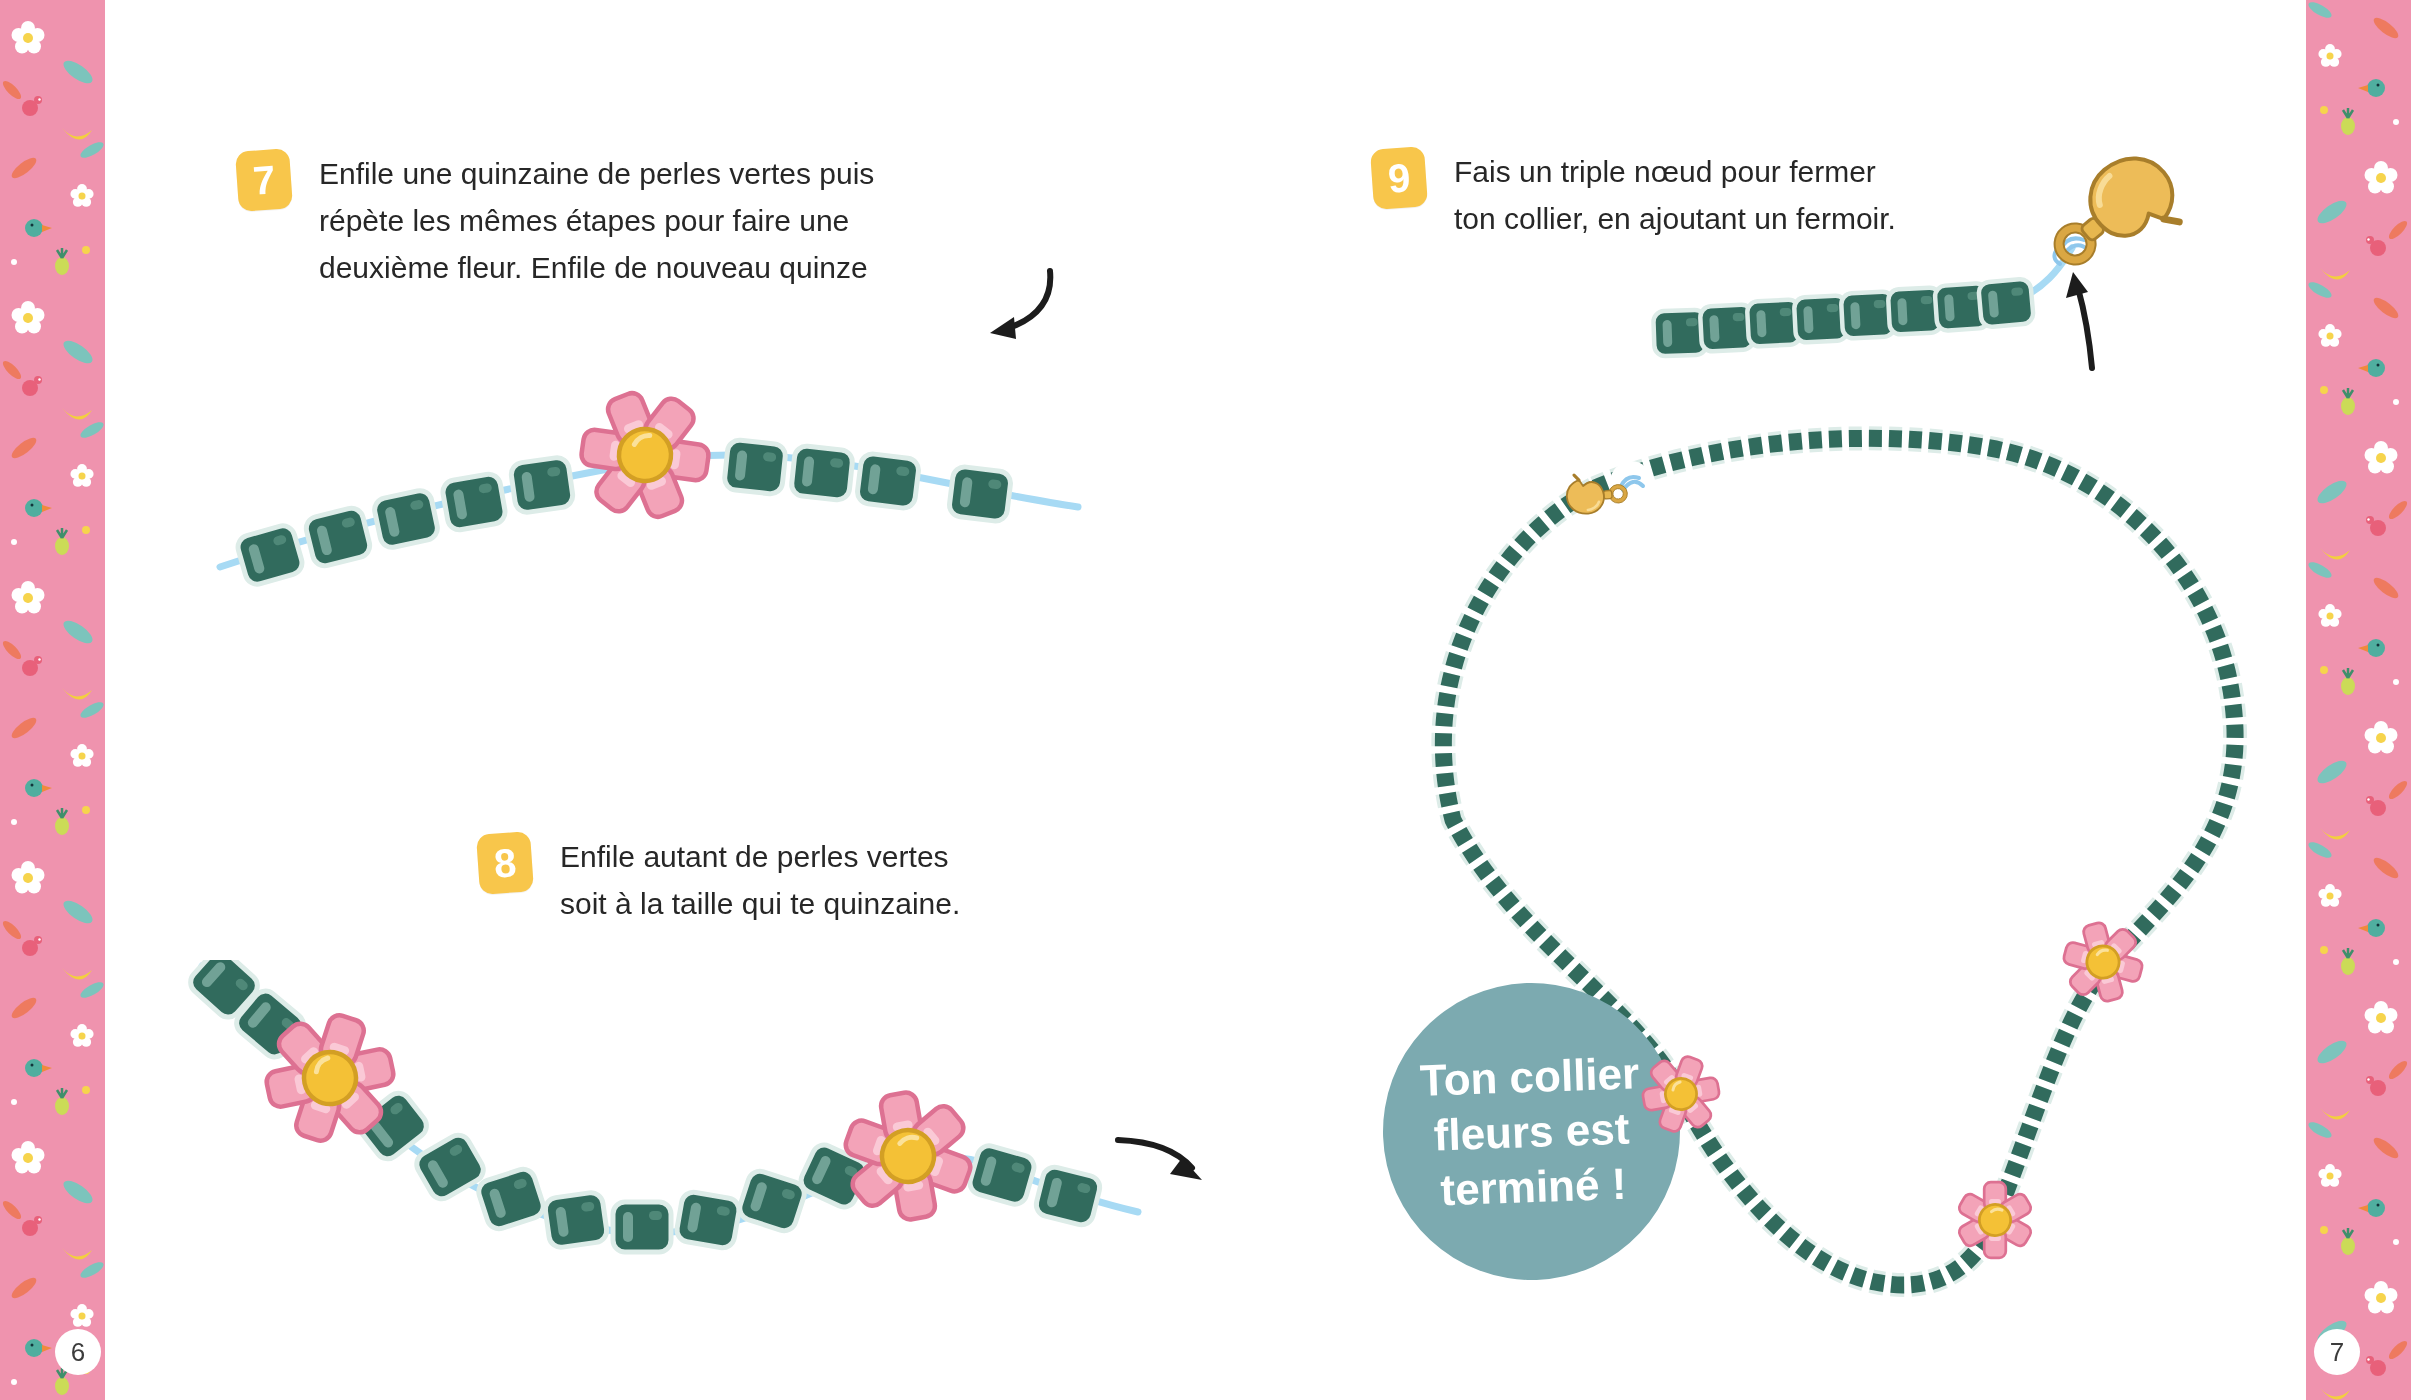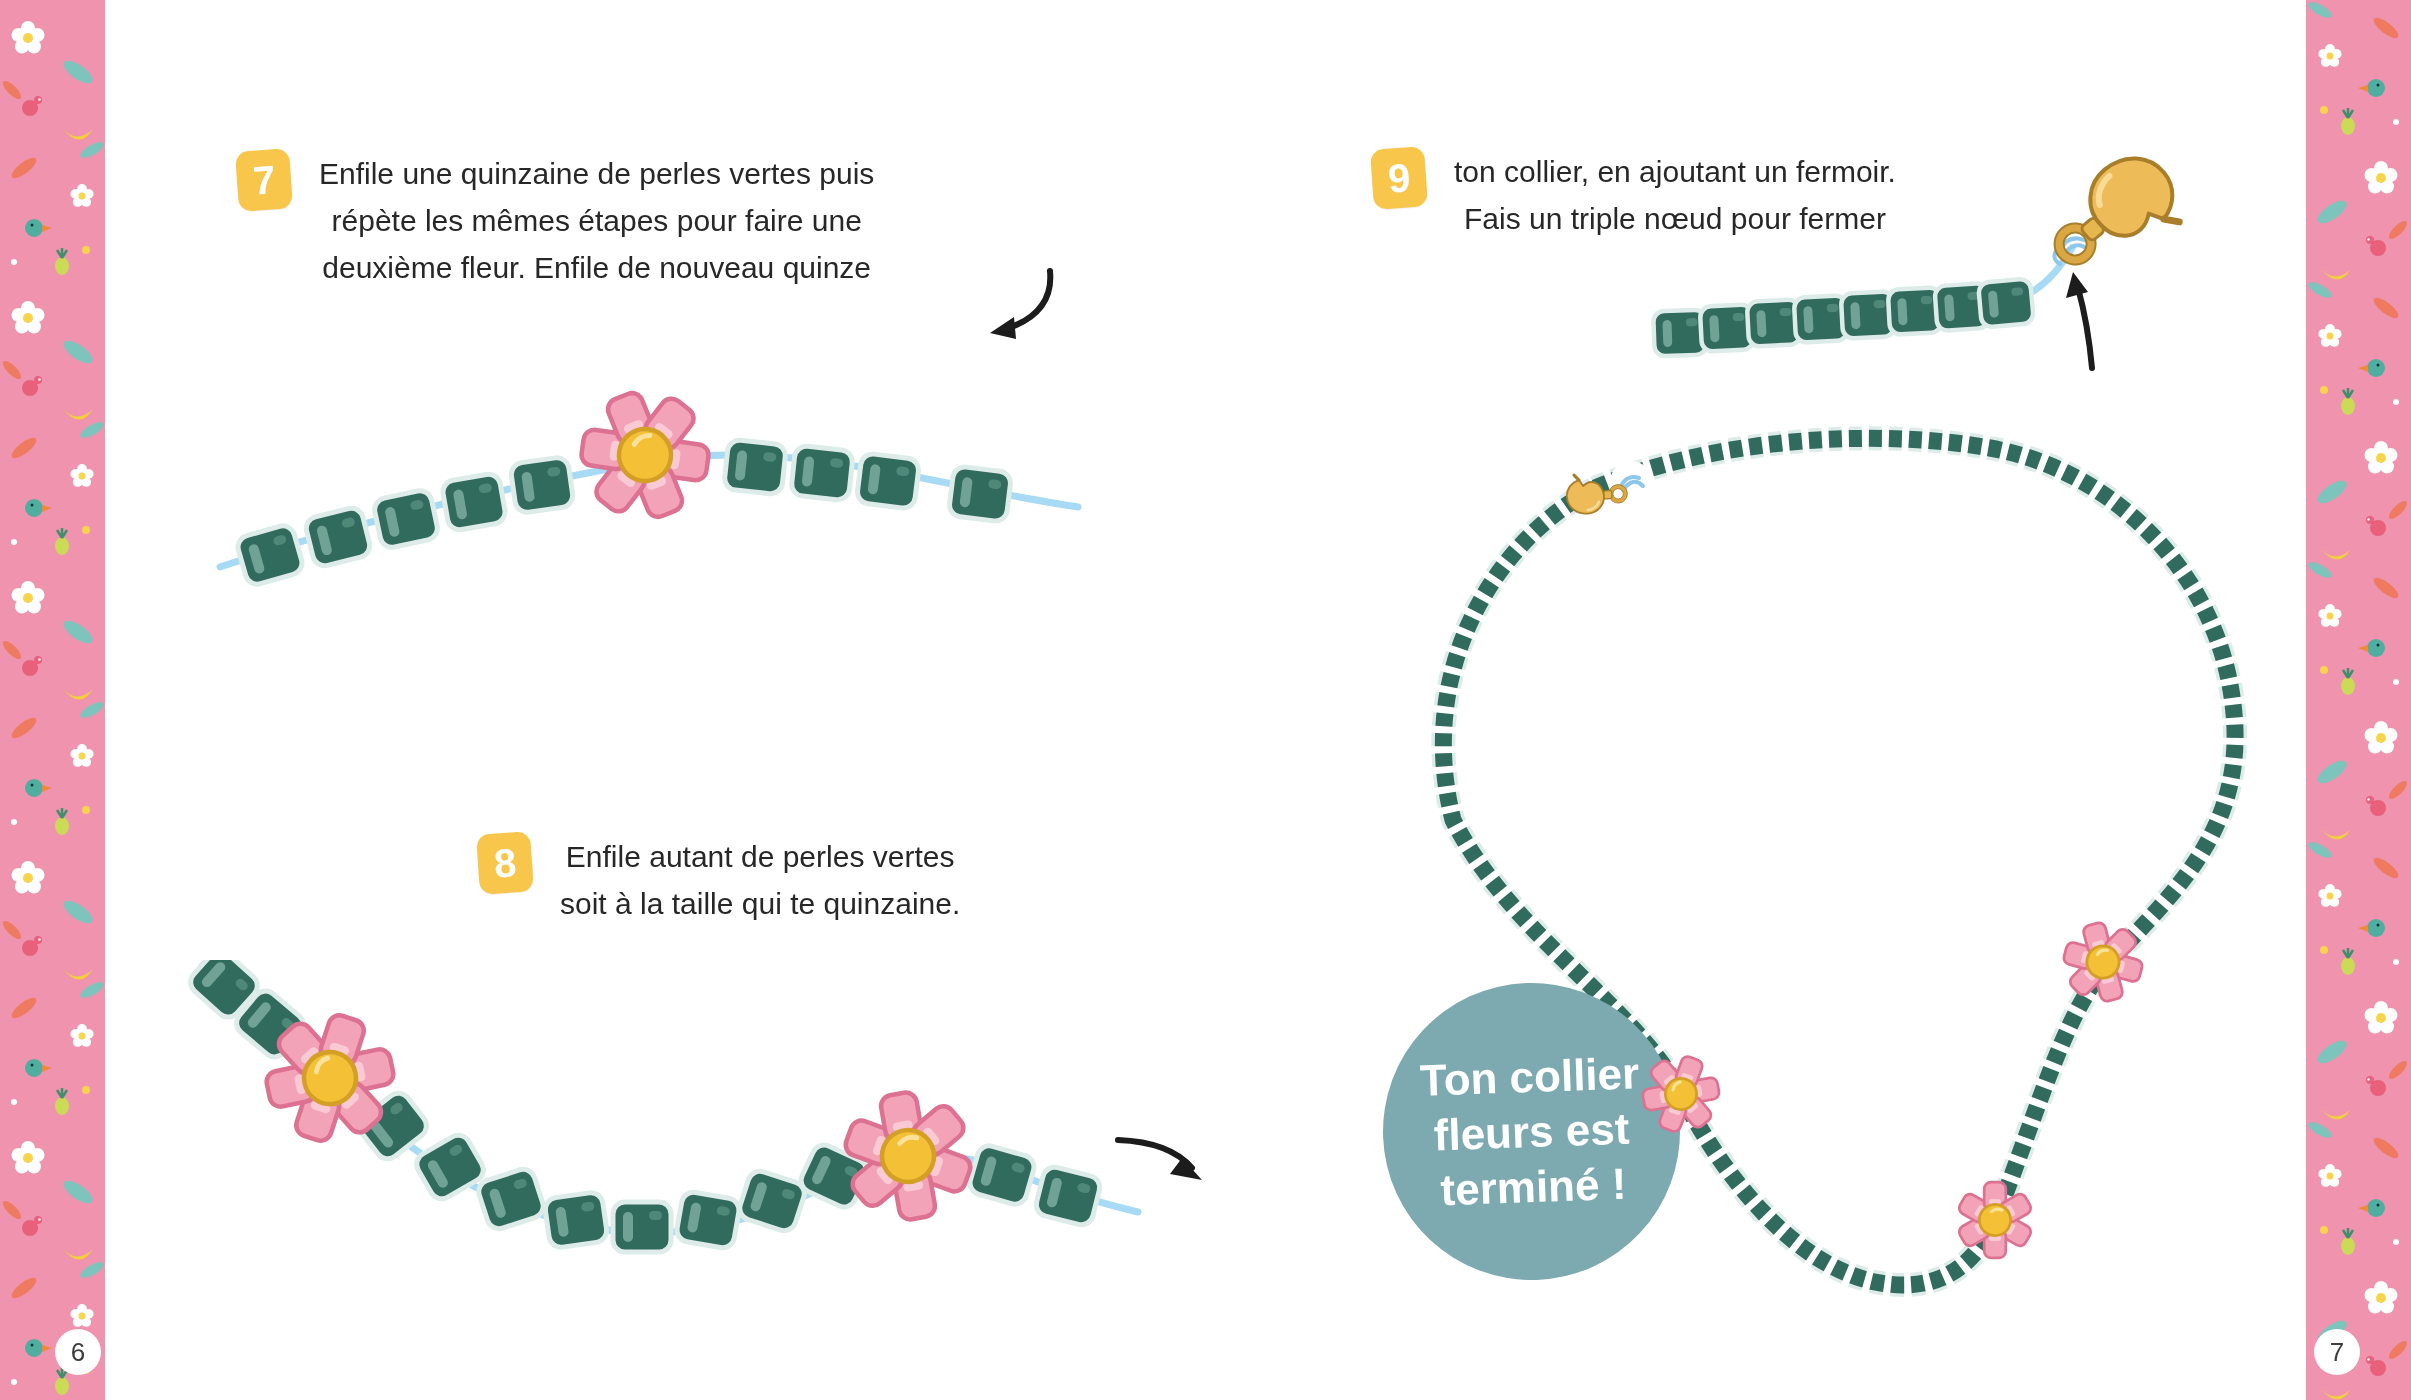--- a/index.html
+++ b/index.html
@@ -10,21 +10,21 @@
   .strip{position:absolute;top:0;width:105px;height:1400px;z-index:4;}
   .strip.left{left:0;}
   .strip.right{right:0;}
   .step{position:absolute;display:flex;align-items:flex-start;z-index:2;}
   .badge{
     width:54px;height:60px;background:#f8c64b;border-radius:13px;
     display:flex;align-items:center;justify-content:center;
     color:#ffffff;font-size:40px;font-weight:bold;
     transform:rotate(-4deg);flex:none;box-shadow:0 1px 0 rgba(0,0,0,0.05);
   }
-  .step-text{margin-left:28px;color:#272727;font-size:30px;line-height:47px;text-align:center;}
+  .step-text{margin-left:28px;color:#272727;font-size:30px;line-height:47px;}
   .step7{left:237px;top:150px;}
   .step8{left:478px;top:833px;}
   .step9{left:1372px;top:148px;}
   .illo{position:absolute;z-index:1;}
   .illoA{left:210px;top:255px;width:920px;height:350px;}
   .illoB{left:180px;top:960px;width:1040px;height:310px;}
   .illoC{left:1640px;top:120px;width:580px;height:280px;}
   .necklace{left:1395px;top:420px;width:860px;height:915px;}
   .necklace-overlay{left:1395px;top:420px;width:860px;height:915px;z-index:3;}
   .thread{fill:none;stroke:#a7daf4;stroke-width:7;stroke-linecap:round;}
@@ -240,22 +240,22 @@
       <path class="arrow" d="M938,180 Q990,182 1012,208"></path>
       <path class="arrowhead" d="M1022,220 L1002,198 L990,214 Z"></path>
     </svg>
   </div>
 
   <section class="step step9">
     <div class="badge">
       <span>9</span>
     </div>
     <div class="step-text">
+      <div>Fais un triple nœud pour fermer</div>
       <div>ton collier, en ajoutant un fermoir.</div>
-      <div>Fais un triple nœud pour fermer</div>
     </div>
   </section>
 
   <div class="illo illoC">
     <svg viewBox="0 0 580 280" width="580" height="280">
       <path class="thread" d="M28,214 C140,204 300,190 372,182 C404,170 420,148 432,128"></path>
       <use href="#bead-lg" transform="translate(40,213) rotate(-2) scale(0.9)"></use>
       <use href="#bead-lg" transform="translate(87,208) rotate(-3) scale(0.9)"></use>
       <use href="#bead-lg" transform="translate(134,203) rotate(-3) scale(0.9)"></use>
       <use href="#bead-lg" transform="translate(181,199) rotate(-3) scale(0.9)"></use>

